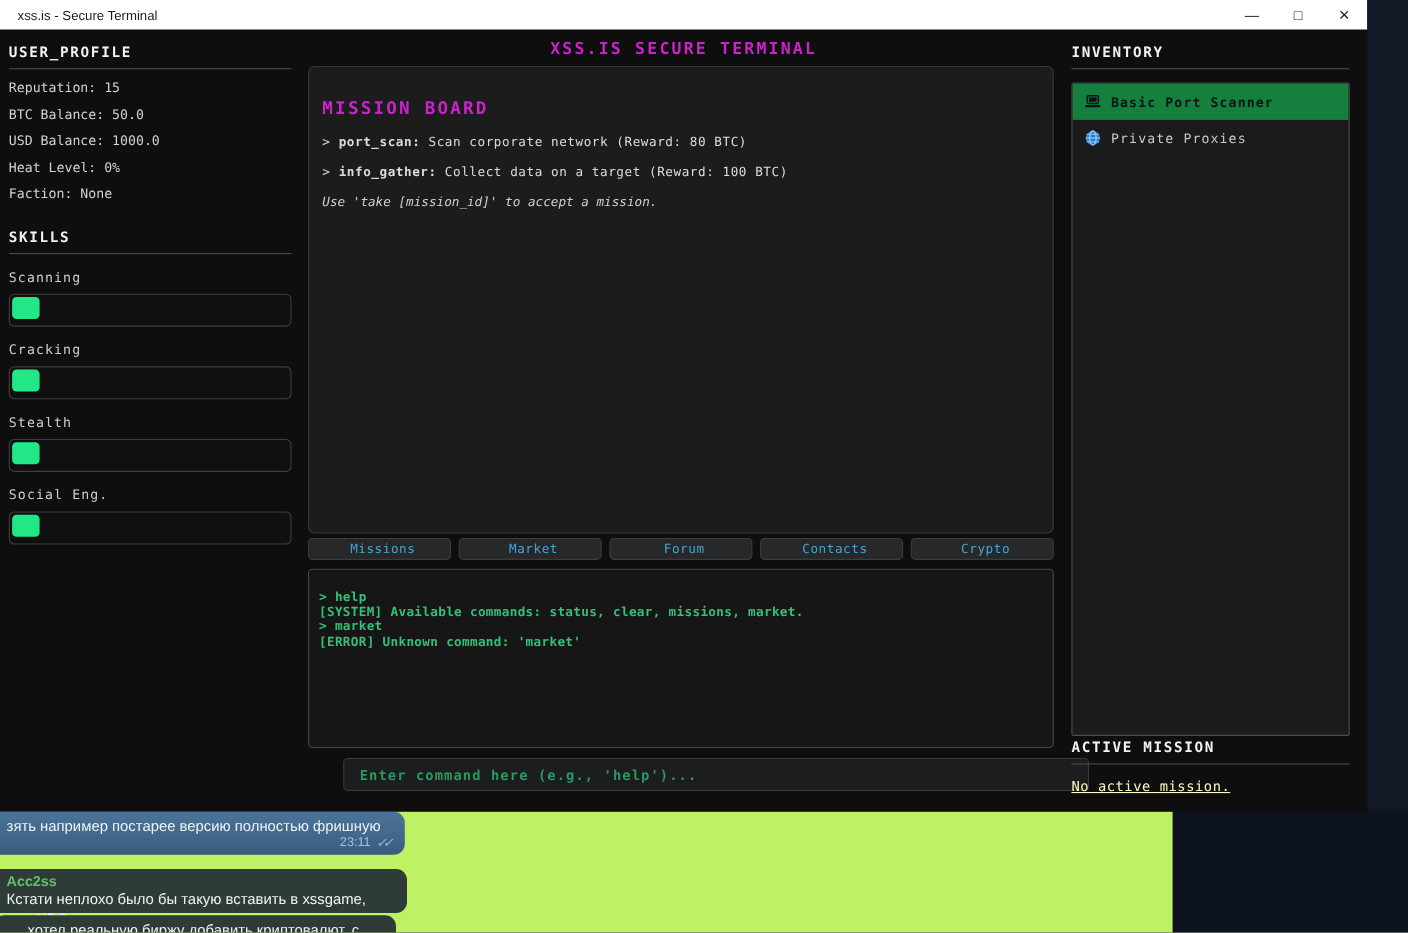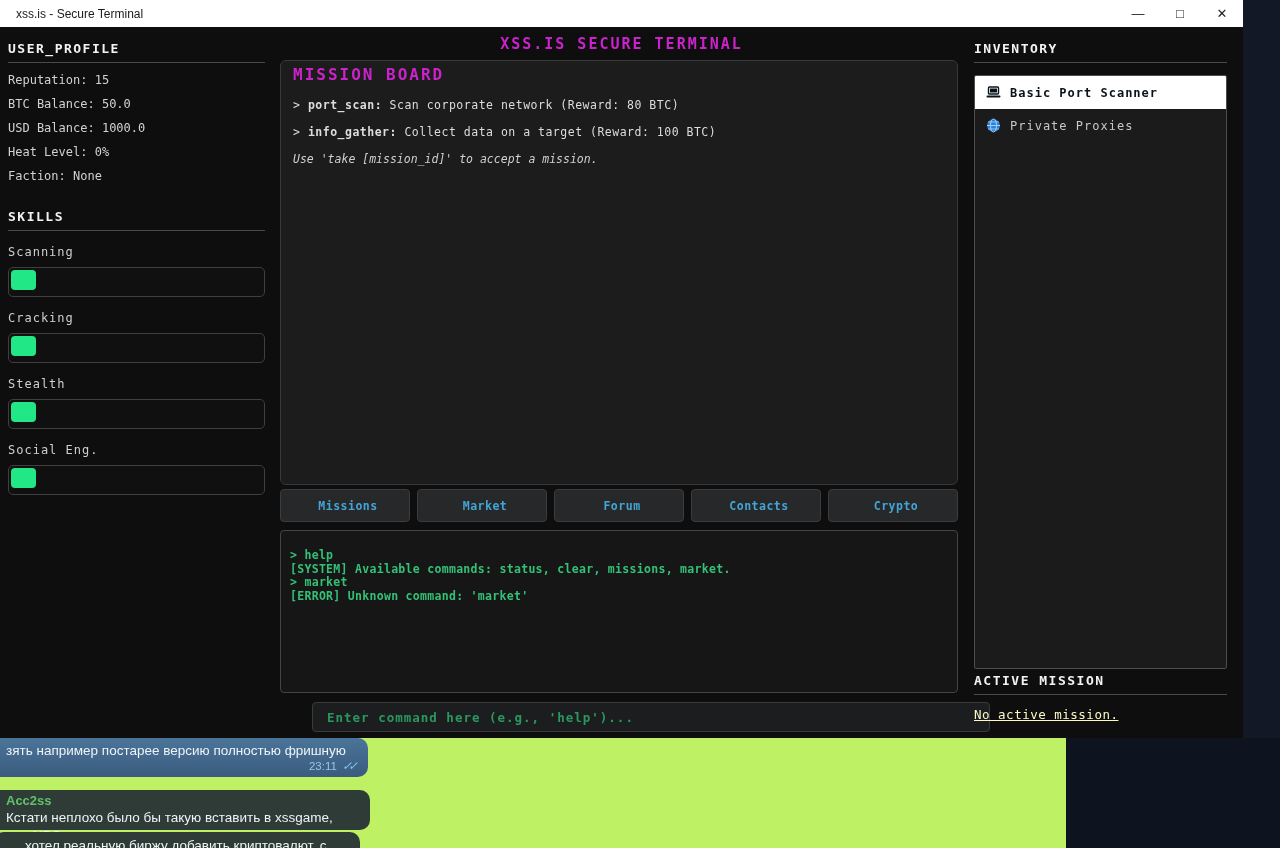--- a/index.html
+++ b/index.html
@@ -16,36 +16,36 @@
   .section-title{font-size:13px;font-weight:bold;letter-spacing:1.5px;color:#f2f2f2;padding-bottom:6px;border-bottom:1px solid #4a4a4a;}
   
   .left-col{position:absolute;left:8px;top:14px;width:257px;}
   .profile-row{font-size:12px;color:#d2d2d2;margin-top:11px;line-height:13px;}
   .skills-title{margin-top:26px;}
   .skill-label{font-size:12px;color:#cfcfcf;margin-top:14px;letter-spacing:1px;}
   .skill-bar{margin-top:8px;height:24px;border:1px solid #3f3f3f;border-radius:5px;background:#101010;padding:2px;}
   .skill-fill{height:20px;background:#21e786;border-radius:4px;}
   
   .center-col{position:absolute;left:280px;top:33px;width:678px;}
-  .mission-panel{box-sizing:border-box;height:425px;background:#1c1c1c;border:1px solid #383838;border-radius:6px;padding:4px 12px;}
+  .mission-panel{box-sizing:border-box;height:425px;background:#1c1c1c;border:1px solid #383838;border-radius:6px;padding:28px 12px;}
   .mission-title{font-size:16px;font-weight:bold;letter-spacing:2px;color:#cc22cc;margin-bottom:14px;}
   .mission-line{font-size:11.5px;color:#dcdcdc;margin-bottom:13px;letter-spacing:0.5px;}
   .mission-line .mid{font-weight:bold;}
   .mission-note{font-size:11.5px;font-style:italic;color:#d0d0d0;margin-top:3px;}
   .tabs-row{margin-top:4px;display:flex;gap:7px;}
-  .tab-btn{flex:1;height:33px;background:#26282a;border:1px solid #3a3c3e;border-radius:4px;color:#42a5d6;font-family:"DejaVu Sans Mono",monospace;font-size:11.5px;font-weight:bold;letter-spacing:0.5px;display:flex;align-items:center;justify-content:center;cursor:pointer;padding-left:12px;}
+  .tab-btn{flex:1;height:20px;background:#26282a;border:1px solid #3a3c3e;border-radius:4px;color:#42a5d6;font-family:"DejaVu Sans Mono",monospace;font-size:11.5px;font-weight:normal;letter-spacing:0.5px;display:flex;align-items:center;justify-content:center;cursor:pointer;padding-left:12px;}
   .console-panel{box-sizing:border-box;margin-top:8px;height:163px;background:#161616;border:1px solid #444444;border-radius:4px;padding:18px 9px;}
   .console-line{font-size:11.5px;line-height:13.5px;color:#33c177;font-weight:bold;letter-spacing:0.3px;}
   .cmd-input{box-sizing:border-box;margin-top:9px;width:100%;height:30px;background:#1b1d1f;border:1px solid #3a3a3a;border-radius:4px;color:#2fae69;font-family:"DejaVu Sans Mono",monospace;font-size:12.5px;font-weight:bold;letter-spacing:1px;padding:0 14px;outline:none;margin-left:32px;}
   .cmd-input::placeholder{color:#2a9960;opacity:1;}
   
   .right-col{position:absolute;left:974px;top:14px;width:253px;}
   .inv-list{box-sizing:border-box;margin-top:12px;height:594px;background:#1b1b1b;border:1px solid #4d4d4d;border-radius:2px;overflow:hidden;}
   .inv-item{height:33px;display:flex;align-items:center;gap:9px;padding:0 10px;font-size:12px;letter-spacing:1px;color:#c8c8c8;cursor:pointer;}
-  .inv-item.selected{background:#ffffff;color:#09141a;font-weight:bold;}
+  .inv-item.selected{background:#15803d;color:#09141a;font-weight:bold;}
   .inv-icon{width:16px;height:16px;flex:0 0 16px;display:flex;align-items:center;justify-content:center;}
   .am-title{margin-top:4px;}
   .am-status{font-size:12.5px;color:#fef9c3;margin-top:12px;letter-spacing:0.5px;text-decoration:underline;}
   
   .chat{position:absolute;left:0;top:738px;width:1066px;height:110px;background:#bef264;font-family:"Liberation Sans",sans-serif;overflow:hidden;}
   .bubble{position:absolute;box-sizing:border-box;color:#eef3f7;font-size:13.5px;}
   .bubble-out{left:-14px;top:0;width:382px;height:39px;background:linear-gradient(#4b7499,#3a5c7e);border-radius:0 10px 10px 6px;padding:5px 14px 4px 20px;}
   .out-meta{display:flex;justify-content:flex-end;align-items:center;gap:5px;margin-top:1px;}
   .out-time{font-size:11.5px;color:#9cc3e5;}
   .out-checks{font-size:12px;color:#7fc0ef;letter-spacing:-4px;font-style:italic;}

